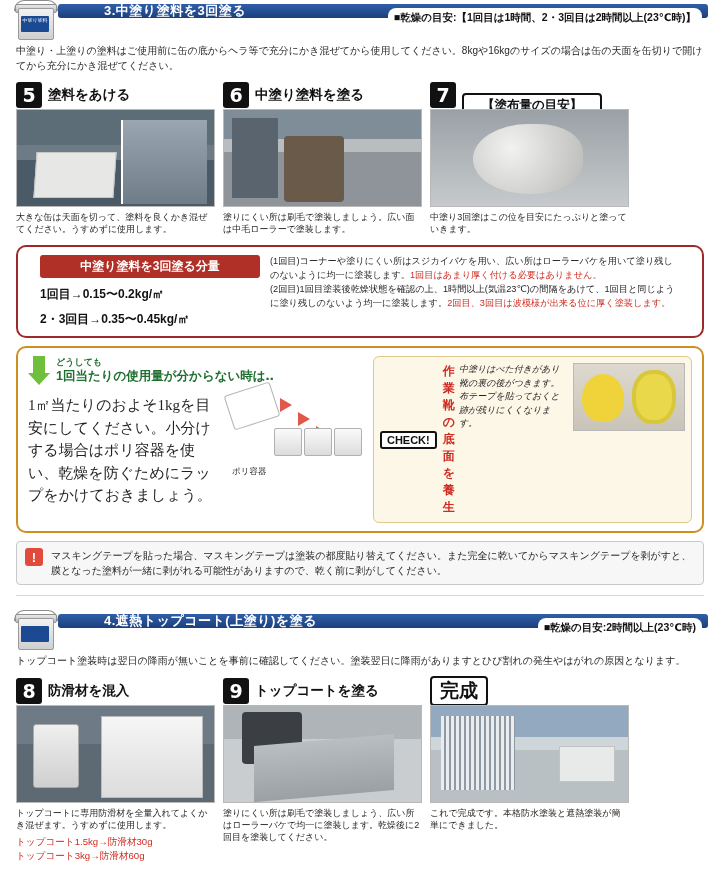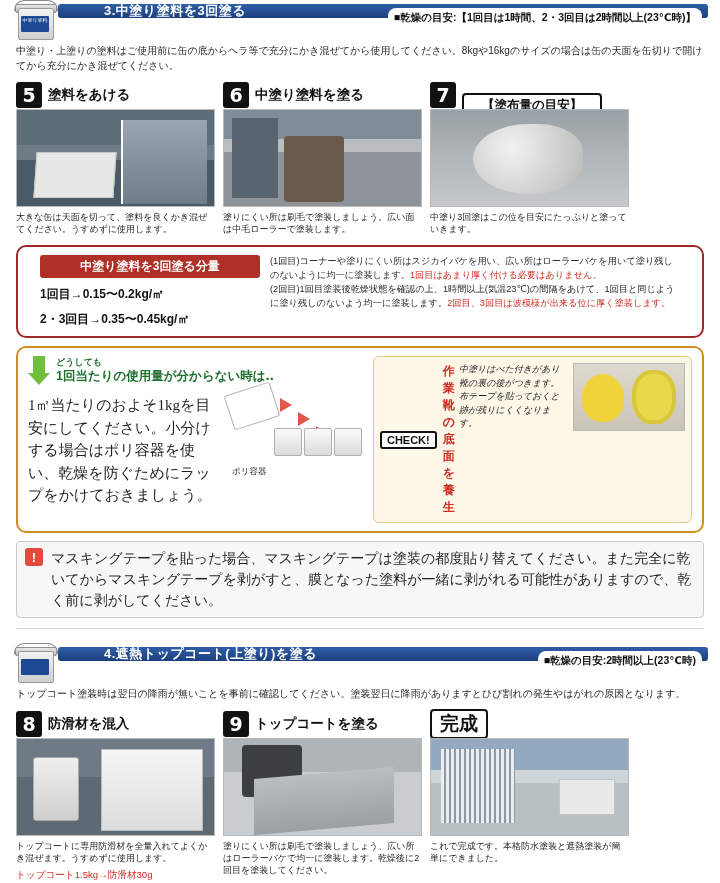--- a/index.html
+++ b/index.html
@@ -157,21 +157,21 @@
 
   
   .warn{
     margin:8px 16px 0 16px;border:1px solid #c9c9c9;border-radius:4px;
     background:#f7f7f7;padding:6px 8px;display:flex;gap:8px;align-items:flex-start;
   }
   .warnicon{
     width:18px;height:18px;flex:none;border-radius:3px;background:#e24b3c;
     color:#fff;font-weight:bold;font-size:13px;display:flex;align-items:center;justify-content:center;
   }
-  .warntxt{font-size:14px;line-height:1.5;}
+  .warntxt{font-size:10px;line-height:1.5;}
 
   
   .sect2{margin-top:14px;}
   .hr{height:1px;background:#d8d8d8;margin:10px 16px 0 16px;}
 
   .done{
     border:2px solid #111;border-radius:4px;font-size:19px;font-weight:bold;
     padding:0 8px;display:inline-flex;align-items:center;height:26px;color:#111;
   }
   .redcap{color:#cf2b21;font-size:9.6px;font-weight:normal;line-height:1.5;margin-top:4px;}

